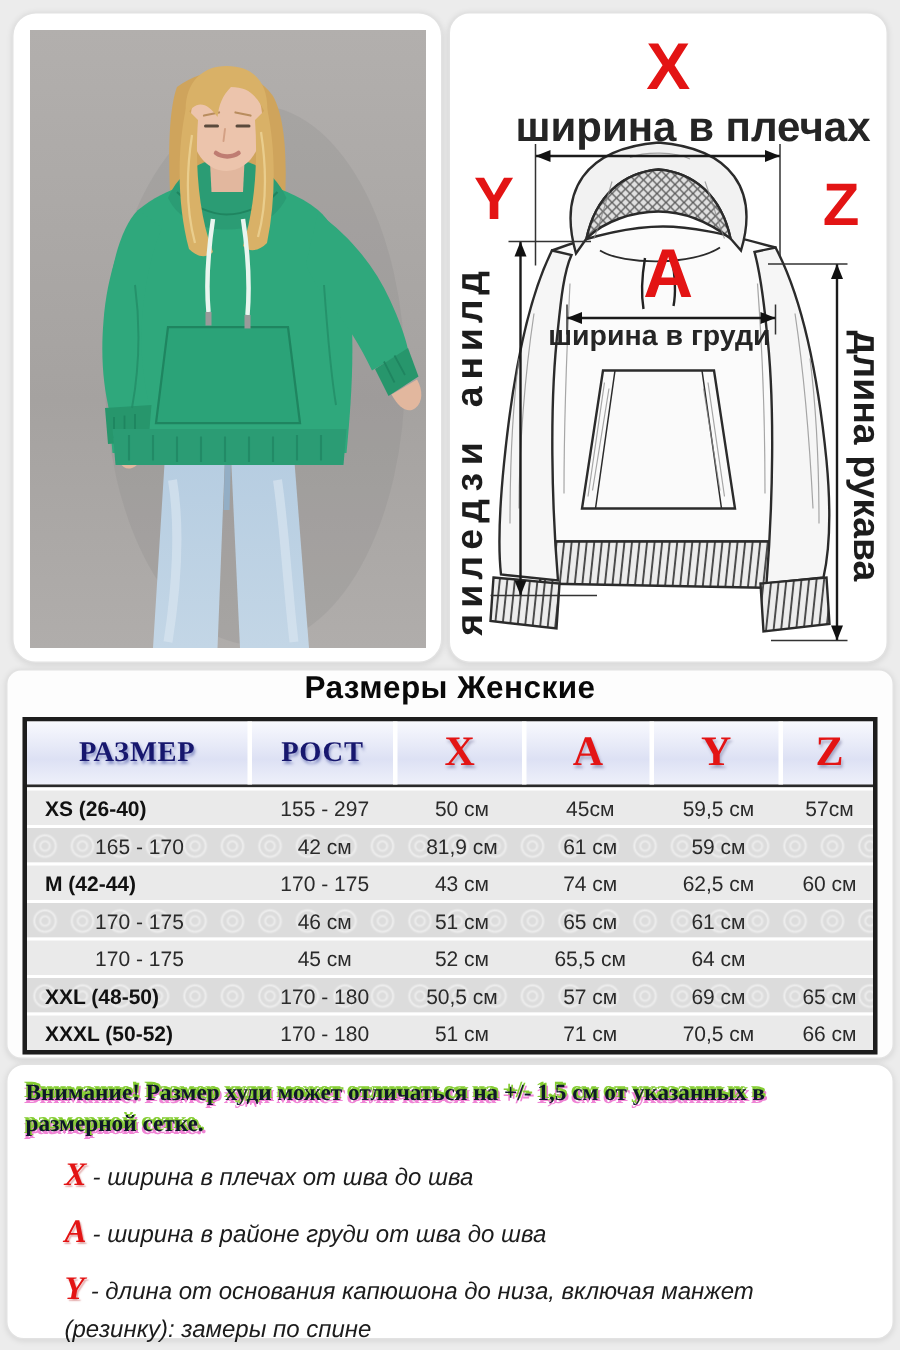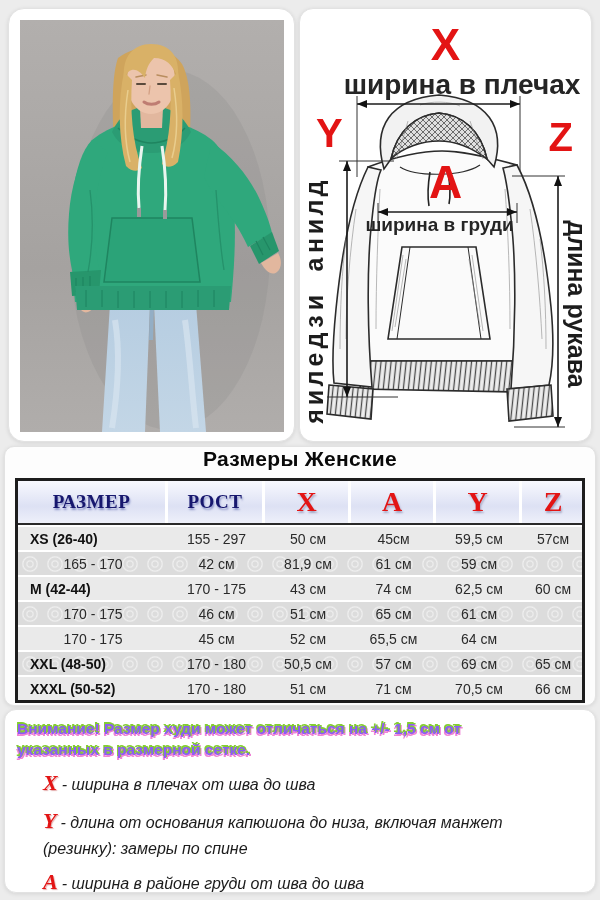--- a/index.html
+++ b/index.html
@@ -74,22 +74,23 @@
   }
   .td{
     display:flex;align-items:center;justify-content:center;
     font-size:14px;color:#2a2a2a;white-space:nowrap;
   }
   .td.size{justify-content:flex-start;padding-left:12px;font-weight:bold;color:#111;}
   
   #legend-card{left:4px;top:709px;width:592px;height:184px;border-radius:12px;}
   #notice{
     margin:9px 0 0 12px;width:528px;
-    font-size:15.5px;font-weight:bold;color:#8b5cf6;line-height:1.35;
+    font-size:15.5px;font-weight:bold;color:#0f172a;line-height:1.35;
     text-shadow:-1px -2px 0 #84cd32, 1px -1px 0 #84cd32, -1px 2px 0 #ef83d5, 2px 1px 0 #ef83d5;
+    font-family:Liberation Serif, serif;
   }
   .legend-item{margin:6px 0 0 38px;width:530px;font-size:16px;color:#1c1c1c;line-height:1.45;font-style:italic;}
   .legend-letter{
     font-family:"Liberation Serif", serif;font-weight:bold;color:#e31414;
     font-size:22px;margin-right:4px;text-shadow:1px 1px 1px rgba(220,150,150,.8);
   }
 </style>
 </head>
 <body>
 
@@ -326,16 +327,16 @@
       <div class="td">71 см</div>
       <div class="td">70,5 см</div>
       <div class="td">66 см</div>
     </div>
   </div>
 </div>
 
 <div class="card" id="legend-card">
   <div id="notice">Внимание! Размер худи может отличаться на +/- 1,5 см от указанных в размерной сетке.</div>
   <p class="legend-item"><span class="legend-letter">X</span><span>- ширина в плечах от шва до шва</span></p>
+  <p class="legend-item"><span class="legend-letter">A</span><span>- ширина в районе груди от шва до шва</span></p>
   <p class="legend-item"><span class="legend-letter">Y</span><span>- длина от основания капюшона до низа, включая манжет (резинку): замеры по спине</span></p>
-  <p class="legend-item"><span class="legend-letter">A</span><span>- ширина в районе груди от шва до шва</span></p>
 
 </div>
 
 </body></html>

